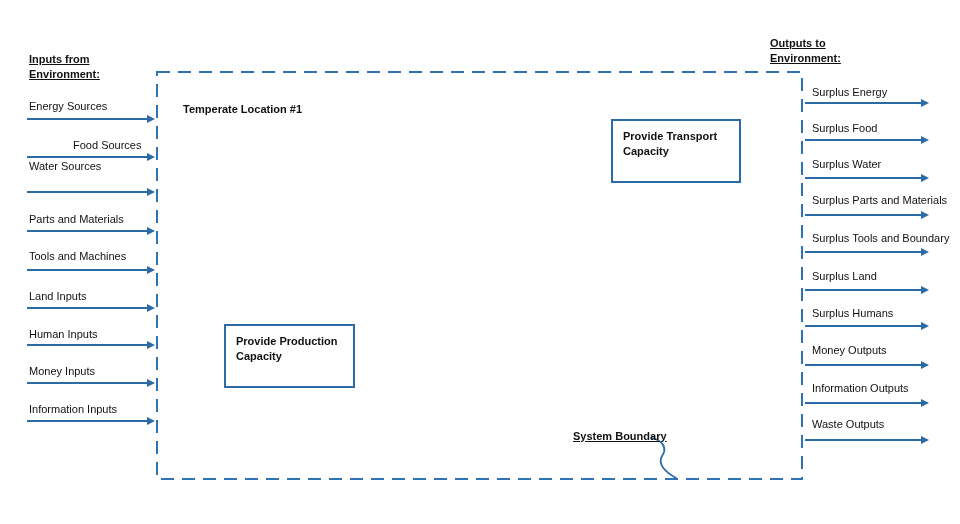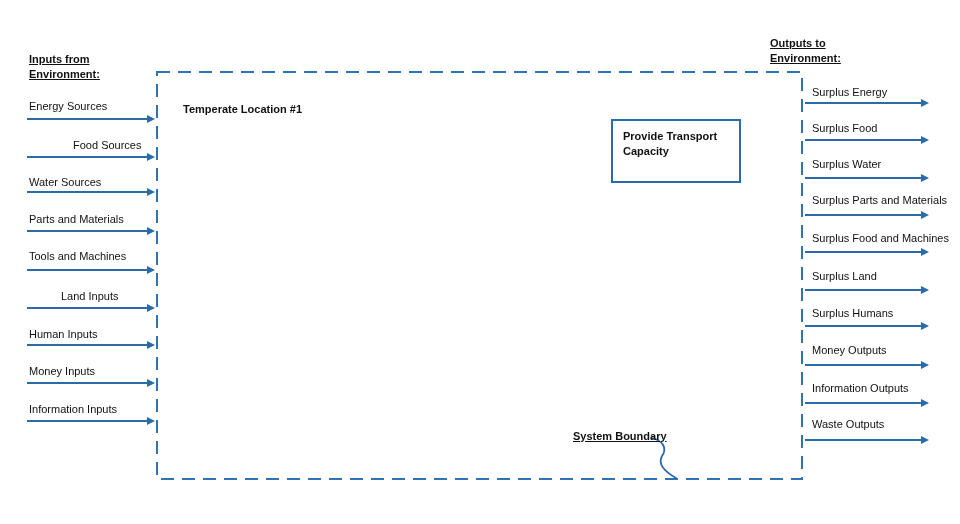--- a/index.html
+++ b/index.html
@@ -48,30 +48,30 @@
 
   <div class="col-header" style="left:29px; top:52px;">Inputs from
 Environment:</div>
 
   <div class="flow-label" style="left:29px; top:100px;">Energy Sources</div>
   <div class="arrow" style="left:27px; top:118px; width:126px;"></div>
 
   <div class="flow-label" style="left:29px; top:139px;padding-left:44px;">Food Sources</div>
   <div class="arrow" style="left:27px; top:156px; width:126px;"></div>
 
-  <div class="flow-label" style="left:29px; top:176px;">Water Sources</div>
+  <div class="flow-label" style="left:29px; top:160px;">Water Sources</div>
   <div class="arrow" style="left:27px; top:191px; width:126px;"></div>
 
   <div class="flow-label" style="left:29px; top:213px;">Parts and Materials</div>
   <div class="arrow" style="left:27px; top:230px; width:126px;"></div>
 
   <div class="flow-label" style="left:29px; top:250px;">Tools and Machines</div>
   <div class="arrow" style="left:27px; top:269px; width:126px;"></div>
 
-  <div class="flow-label" style="left:29px; top:290px;margin-left:32px;">Land Inputs</div>
+  <div class="flow-label" style="left:29px; top:290px;">Land Inputs</div>
   <div class="arrow" style="left:27px; top:307px; width:126px;"></div>
 
   <div class="flow-label" style="left:29px; top:328px;">Human Inputs</div>
   <div class="arrow" style="left:27px; top:344px; width:126px;"></div>
 
   <div class="flow-label" style="left:29px; top:365px;">Money Inputs</div>
   <div class="arrow" style="left:27px; top:382px; width:126px;"></div>
 
   <div class="flow-label" style="left:29px; top:403px;">Information Inputs</div>
   <div class="arrow" style="left:27px; top:420px; width:126px;"></div>
@@ -84,39 +84,40 @@
 
   <div class="flow-label" style="left:812px; top:122px;">Surplus Food</div>
   <div class="arrow" style="left:805px; top:139px; width:122px;"></div>
 
   <div class="flow-label" style="left:812px; top:158px;">Surplus Water</div>
   <div class="arrow" style="left:805px; top:177px; width:122px;"></div>
 
   <div class="flow-label" style="left:812px; top:194px;">Surplus Parts and Materials</div>
   <div class="arrow" style="left:805px; top:214px; width:122px;"></div>
 
-  <div class="flow-label" style="left:812px; top:232px;">Surplus Food and Machines</div>
+  <div class="flow-label" style="left:812px; top:232px;">Surplus Tools and Boundary</div>
   <div class="arrow" style="left:805px; top:251px; width:122px;"></div>
 
   <div class="flow-label" style="left:812px; top:270px;">Surplus Land</div>
   <div class="arrow" style="left:805px; top:289px; width:122px;"></div>
 
   <div class="flow-label" style="left:812px; top:307px;">Surplus Humans</div>
   <div class="arrow" style="left:805px; top:325px; width:122px;"></div>
 
   <div class="flow-label" style="left:812px; top:344px;">Money Outputs</div>
   <div class="arrow" style="left:805px; top:364px; width:122px;"></div>
 
   <div class="flow-label" style="left:812px; top:382px;">Information Outputs</div>
   <div class="arrow" style="left:805px; top:402px; width:122px;"></div>
 
   <div class="flow-label" style="left:812px; top:418px;text-align:right;">Waste Outputs</div>
   <div class="arrow" style="left:805px; top:439px; width:122px;"></div>
 
   <div class="loc-label" style="left:183px; top:95px;margin-top:8px;">Temperate Location #1</div>
 
+  <div class="func-box" style="left:224px; top:324px; width:131px; height:64px;">Provide Production Capacity</div>
 
 
   <div class="func-box" style="left:611px; top:119px; width:130px; height:64px;">Provide Transport Capacity</div>
 
   <div class="sb-label" style="left:573px; top:430px;">System Boundary</div>
 
 </div>
 
 </body></html>

